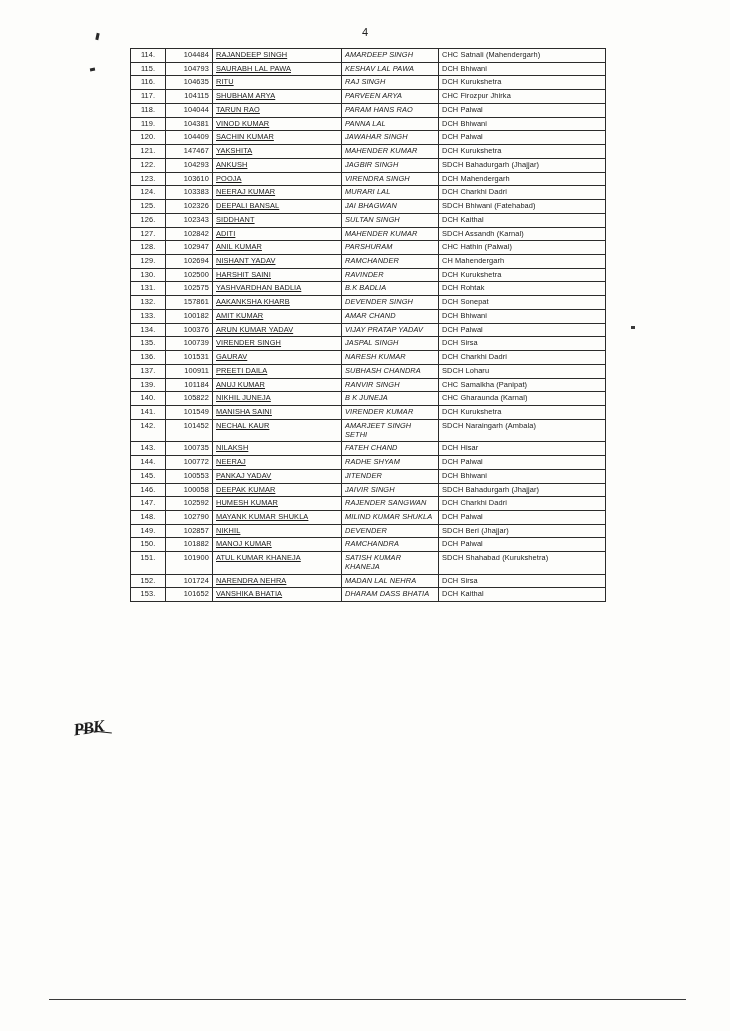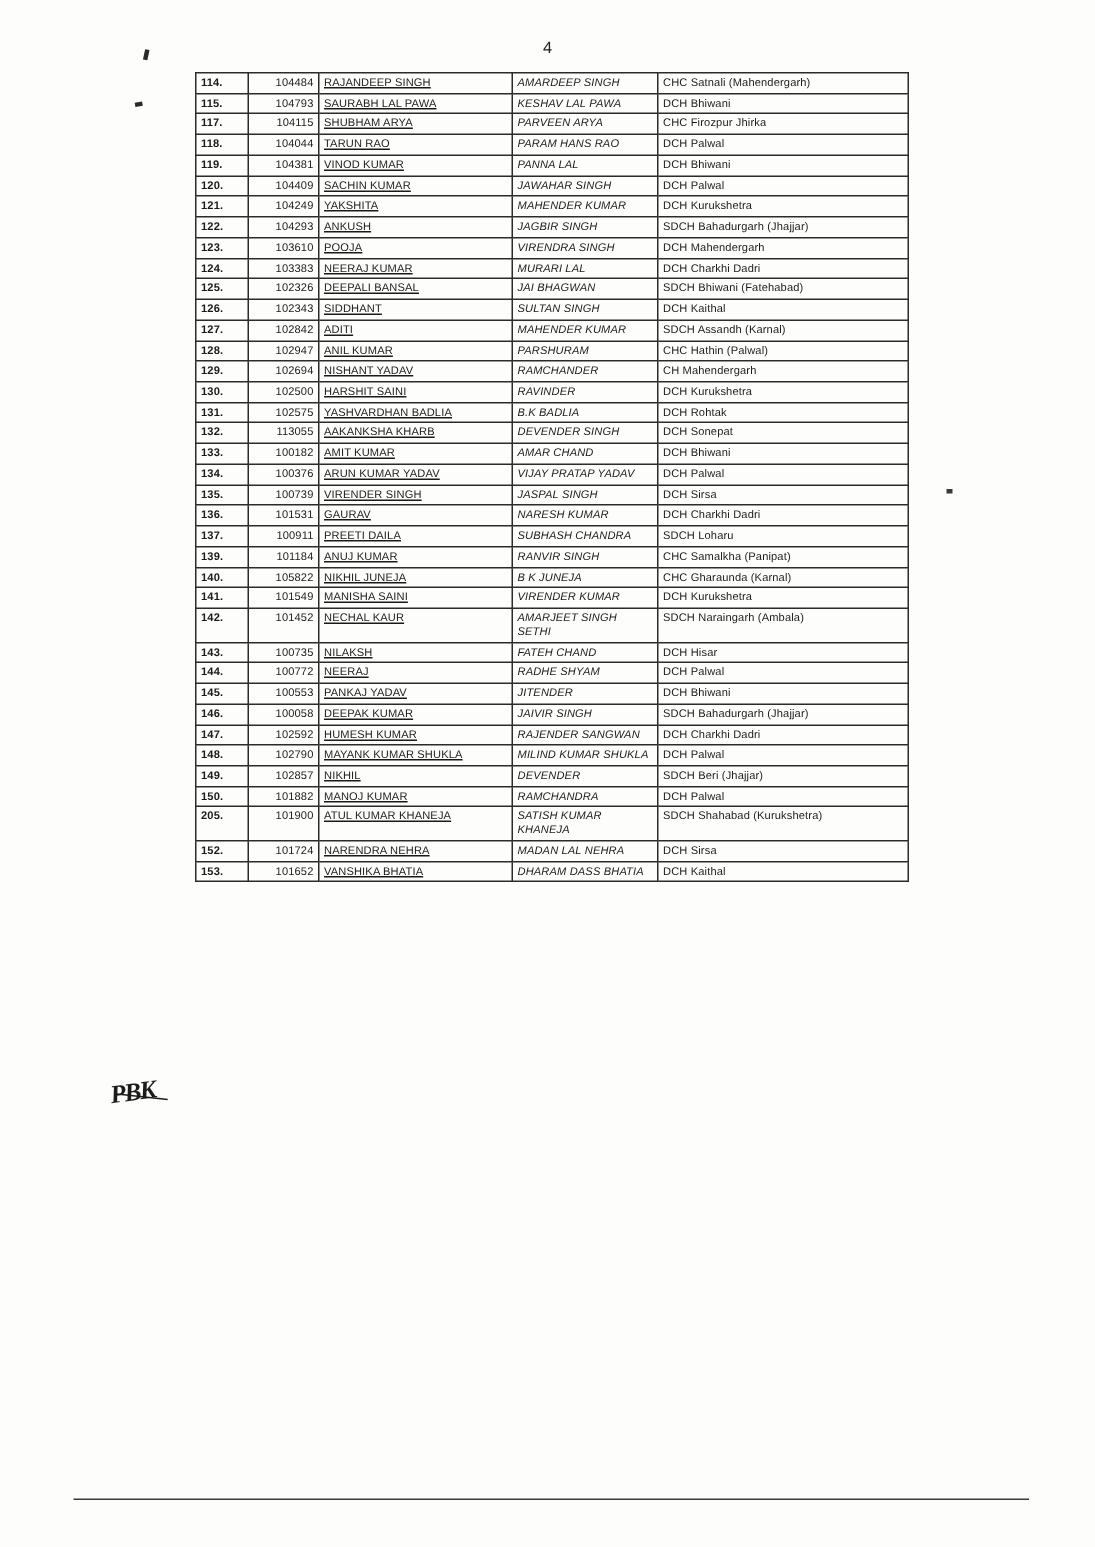--- a/index.html
+++ b/index.html
@@ -87,23 +87,22 @@
   }
   table.list td {
     border: 1px solid #2b2b2b;
     padding: 2px 3px 2px 3px;
     vertical-align: top;
     line-height: 1.18;
     letter-spacing: 0.1px;
   }
   td.c-sr {
     width: 28px;
-    text-align: left;
+    text-align: center;
     padding-left: 4px;
-    font-weight: bold;
   }
   td.c-roll {
     width: 40px;
     text-align: right;
   }
   td.c-name {
     width: 122px;
     text-transform: uppercase;
     text-decoration: underline;
   }
@@ -145,20 +144,27 @@
           <td class="c-place">CHC Satnali (Mahendergarh)</td>
         </tr>
         <tr>
           <td class="c-sr">115.</td>
           <td class="c-roll">104793</td>
           <td class="c-name">SAURABH LAL PAWA</td>
           <td class="c-father">KESHAV LAL PAWA</td>
           <td class="c-place">DCH Bhiwani</td>
         </tr>
         <tr>
+          <td class="c-sr">116.</td>
+          <td class="c-roll">104635</td>
+          <td class="c-name">RITU</td>
+          <td class="c-father">RAJ SINGH</td>
+          <td class="c-place">DCH Kurukshetra</td>
+        </tr>
+        <tr>
           <td class="c-sr">117.</td>
           <td class="c-roll">104115</td>
           <td class="c-name">SHUBHAM ARYA</td>
           <td class="c-father">PARVEEN ARYA</td>
           <td class="c-place">CHC Firozpur Jhirka</td>
         </tr>
         <tr>
           <td class="c-sr">118.</td>
           <td class="c-roll">104044</td>
           <td class="c-name">TARUN RAO</td>
@@ -174,21 +180,21 @@
         </tr>
         <tr>
           <td class="c-sr">120.</td>
           <td class="c-roll">104409</td>
           <td class="c-name">SACHIN KUMAR</td>
           <td class="c-father">JAWAHAR SINGH</td>
           <td class="c-place">DCH Palwal</td>
         </tr>
         <tr>
           <td class="c-sr">121.</td>
-          <td class="c-roll">104249</td>
+          <td class="c-roll">147467</td>
           <td class="c-name">YAKSHITA</td>
           <td class="c-father">MAHENDER KUMAR</td>
           <td class="c-place">DCH Kurukshetra</td>
         </tr>
         <tr>
           <td class="c-sr">122.</td>
           <td class="c-roll">104293</td>
           <td class="c-name">ANKUSH</td>
           <td class="c-father">JAGBIR SINGH</td>
           <td class="c-place">SDCH Bahadurgarh (Jhajjar)</td>
@@ -251,21 +257,21 @@
         </tr>
         <tr>
           <td class="c-sr">131.</td>
           <td class="c-roll">102575</td>
           <td class="c-name">YASHVARDHAN BADLIA</td>
           <td class="c-father">B.K BADLIA</td>
           <td class="c-place">DCH Rohtak</td>
         </tr>
         <tr>
           <td class="c-sr">132.</td>
-          <td class="c-roll">113055</td>
+          <td class="c-roll">157861</td>
           <td class="c-name">AAKANKSHA KHARB</td>
           <td class="c-father">DEVENDER SINGH</td>
           <td class="c-place">DCH Sonepat</td>
         </tr>
         <tr>
           <td class="c-sr">133.</td>
           <td class="c-roll">100182</td>
           <td class="c-name">AMIT KUMAR</td>
           <td class="c-father">AMAR CHAND</td>
           <td class="c-place">DCH Bhiwani</td>
@@ -376,21 +382,21 @@
           <td class="c-place">SDCH Beri (Jhajjar)</td>
         </tr>
         <tr>
           <td class="c-sr">150.</td>
           <td class="c-roll">101882</td>
           <td class="c-name">MANOJ KUMAR</td>
           <td class="c-father">RAMCHANDRA</td>
           <td class="c-place">DCH Palwal</td>
         </tr>
         <tr>
-          <td class="c-sr">205.</td>
+          <td class="c-sr">151.</td>
           <td class="c-roll">101900</td>
           <td class="c-name">ATUL KUMAR KHANEJA</td>
           <td class="c-father">SATISH KUMAR KHANEJA</td>
           <td class="c-place">SDCH Shahabad  (Kurukshetra)</td>
         </tr>
         <tr>
           <td class="c-sr">152.</td>
           <td class="c-roll">101724</td>
           <td class="c-name">NARENDRA NEHRA</td>
           <td class="c-father">MADAN LAL NEHRA</td>

